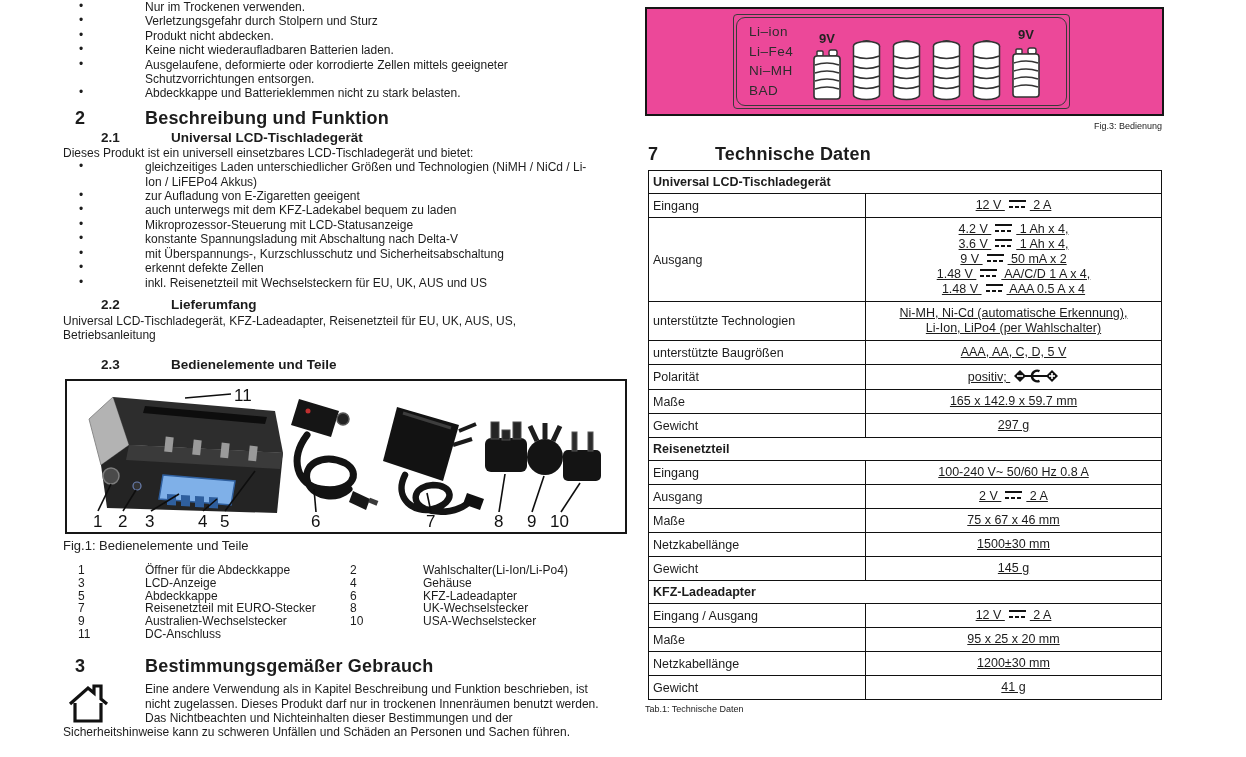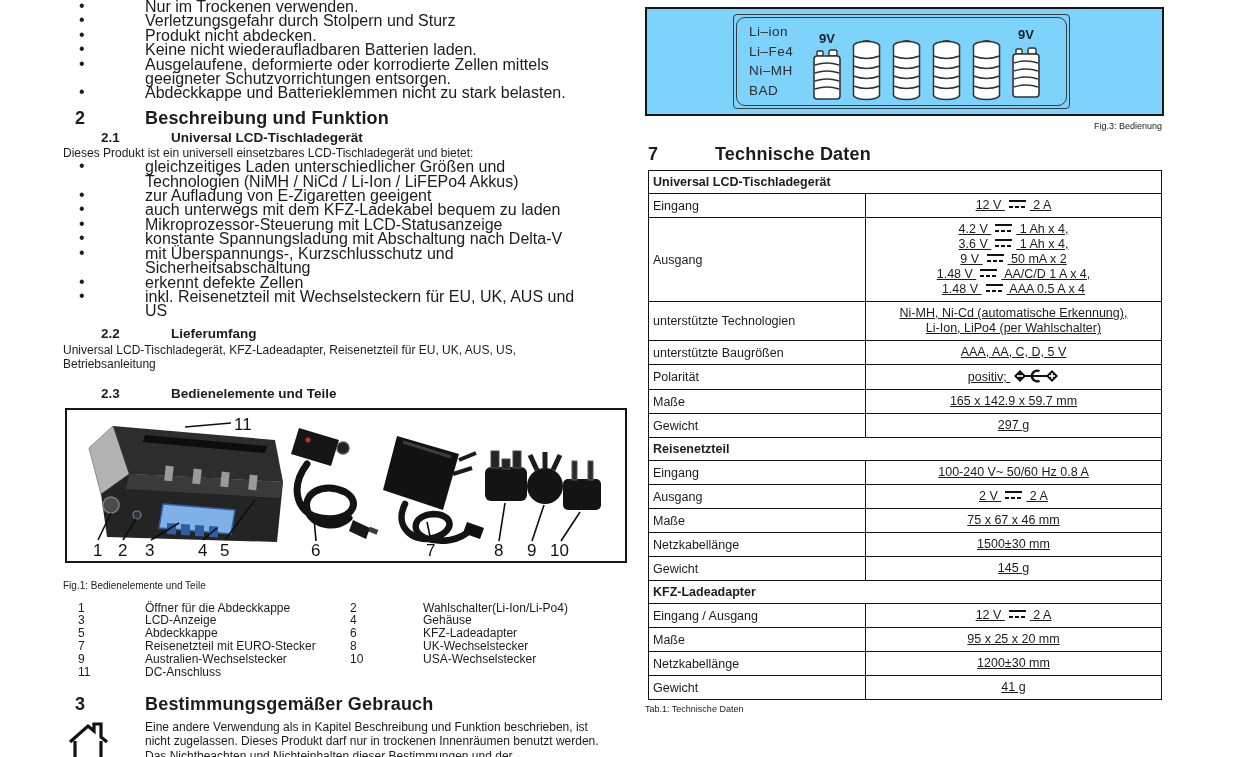--- a/index.html
+++ b/index.html
@@ -4,49 +4,49 @@
 <style>
   html,body{margin:0;padding:0;}
   body{
     width:1246px;height:757px;background:#ffffff;position:relative;overflow:hidden;
     font-family:"Liberation Sans","DejaVu Sans",sans-serif;color:#1c1c1c;
   }
   .col-left{position:absolute;left:63px;top:0;width:566px;}
   .col-right{position:absolute;left:645px;top:0;width:518px;}
 
   
-  ul.doclist{list-style:none;margin:0;padding:0;font-size:16px;line-height:14.4px;}
+  ul.doclist{list-style:none;margin:0;padding:0;font-size:12px;line-height:14.4px;}
   ul.doclist li{position:relative;padding-left:82px;}
   ul.doclist li::before{content:"\2022";position:absolute;left:16px;top:-1px;}
   .safety{margin-top:4px;width:545px;}
   .features{width:535px;}
 
   .h-big{display:flex;margin:0;font-size:18px;font-weight:bold;letter-spacing:.2px;padding-left:12px;}
   .h-big .h-num{width:70px;flex:none;}
   .h-sub{display:flex;margin:0;font-size:13.5px;font-weight:bold;padding-left:12px;}
   .h-sub .h-num{width:70px;flex:none;margin-left:26px;}
   #sec2-h{margin-top:7px;}
   #sec21-h{margin-top:1px;}
   .body-text{font-size:12px;line-height:14.4px;margin:0;}
   #sec21-intro{margin-top:1px;}
   #sec22-h{margin-top:7px;}
   #sec22-body{margin-top:2px;width:525px;}
   #sec23-h{margin-top:14px;}
 
   .fig1-box{margin-top:7px;margin-left:2px;width:558px;height:151px;border:2px solid #161616;background:#fff;}
-  .fig-caption{font-size:10px;margin-top:17px;color:#222;}
+  .fig-caption{font-size:13px;margin-top:4px;color:#222;}
   .parts-grid{margin-top:11px;padding-left:15px;display:grid;grid-template-columns:67px 205px 73px auto;
               font-size:12px;line-height:12.9px;}
   #sec3-h{margin-top:15px;}
   .sec3-wrap{margin-top:5px;width:545px;}
   .house-float{float:left;width:82px;height:43px;}
   .house-float svg{margin-left:3px;}
 
   
-  .fig3-box{margin-top:7px;width:515px;height:105px;border:2px solid #161616;position:relative;background:#7dd3fc;}
+  .fig3-box{margin-top:7px;width:515px;height:105px;border:2px solid #161616;position:relative;background:#ec4899;}
   .fig3-frame{position:absolute;left:86px;top:5px;width:335px;height:93px;border:1px solid #3a3a3a;border-radius:4px;}
   .fig3-frame-inner{position:absolute;left:2px;top:2px;right:2px;bottom:2px;border:1px solid #3a3a3a;border-radius:9px;}
   .fig3-labels{position:absolute;left:15px;top:7px;font-size:13.5px;line-height:19.5px;color:#2d2d2d;letter-spacing:.5px;}
   .fig3-batts{position:absolute;left:78px;bottom:7px;display:flex;align-items:flex-end;gap:9px;}
   .batt-col{display:flex;flex-direction:column;align-items:center;}
   .nineV-label{font-size:13px;font-weight:bold;color:#222;margin-bottom:3px;}
   .fig3-caption{font-size:9px;color:#222;text-align:right;margin-top:5px;width:517px;}
   #sec7-h{margin-top:13px;padding-left:3px;}
   #sec7-h .h-num{width:67px;}
 

